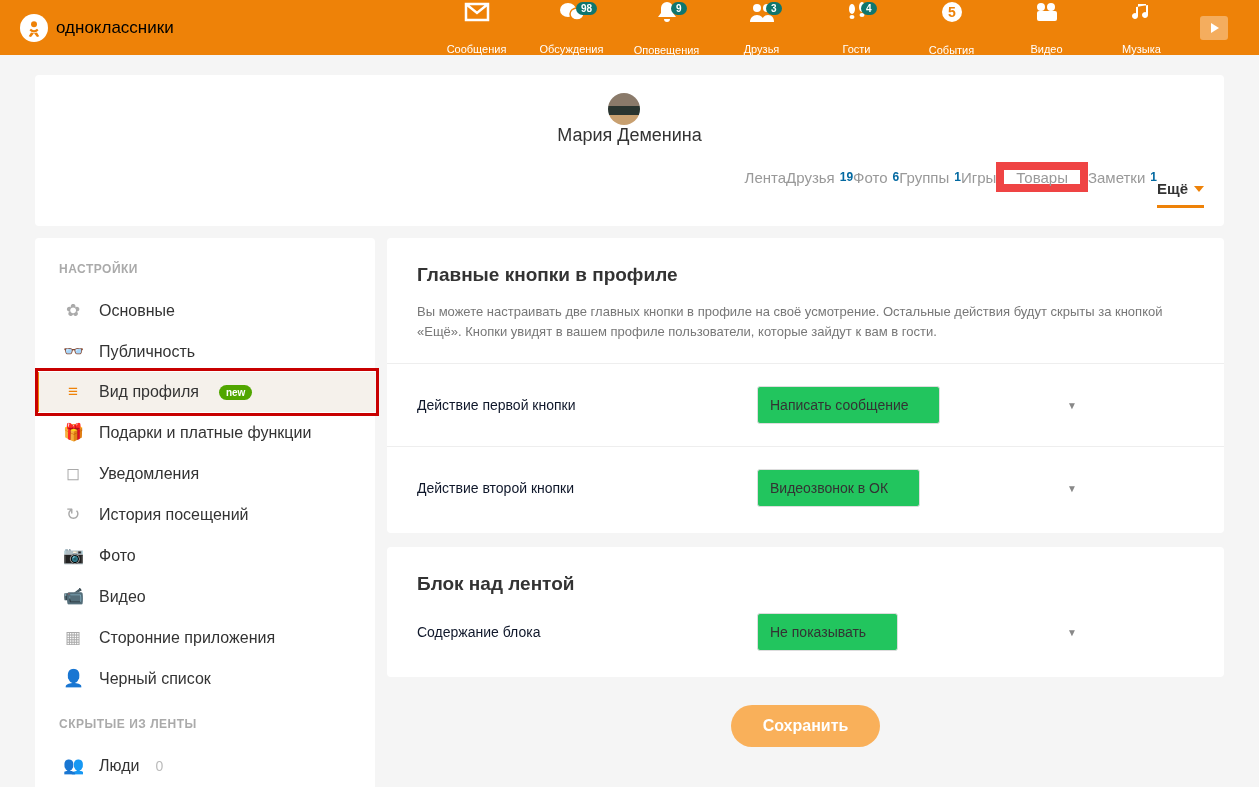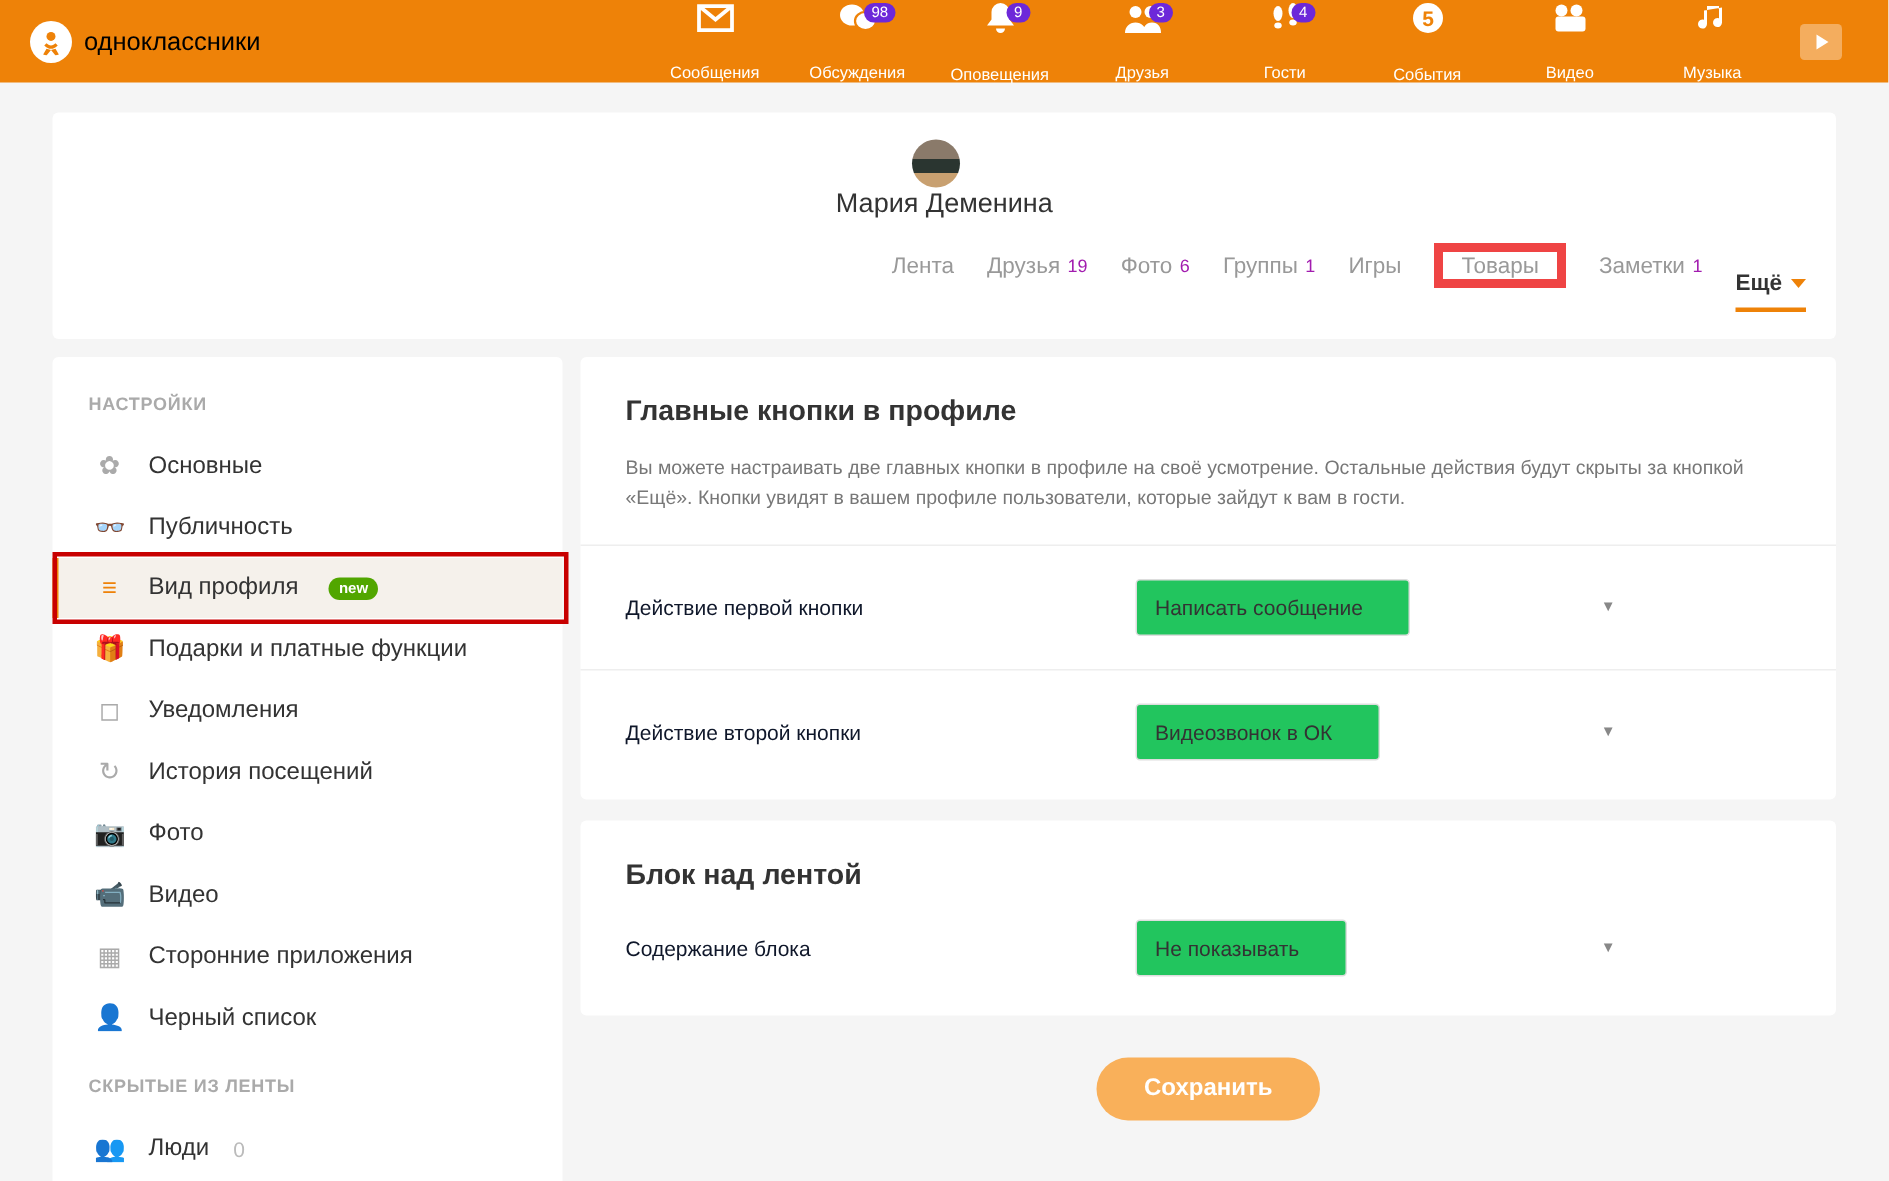--- a/index.html
+++ b/index.html
@@ -6,30 +6,30 @@
 body { font-family: Arial, sans-serif; font-size: 14px; background: #f5f5f5; color: #333; }
 
 
 .header { background: #ee8208; height: 55px; display: flex; align-items: center; padding: 0 20px; }
 .logo { display: flex; align-items: center; color: #000000; font-size: 17px; font-weight: normal; }
 .logo-icon { width: 28px; height: 28px; background: #fff; border-radius: 50%; margin-right: 8px; display: inline-flex; align-items: center; justify-content: center; color: #ee8208; font-weight: bold; }
 .header-nav { margin-left: auto; display: flex; gap: 0; }
 .header-item { display: flex; flex-direction: column; align-items: center; justify-content: center; color: #fff; width: 95px; height: 55px; position: relative; cursor: pointer; }
 .header-item-icon { font-size: 20px; height: 24px; display:flex; align-items:center; }
 .header-item-label { font-size: 11px; margin-top: 20px; white-space: nowrap; text-align: center; }
-.badge { position: absolute; top: 2px; left: 52px; background: #6d28d9; color: #fff; font-size: 10px; padding: 1px 5px; border-radius: 8px; font-weight: normal; }
+.badge { position: absolute; top: 2px; left: 52px; background: #0f766e; color: #fff; font-size: 10px; padding: 1px 5px; border-radius: 8px; font-weight: bold; }
 
 
 .profile-bar { background: #fff; margin: 20px 35px 0 35px; border-radius: 4px; padding: 18px 20px; display: flex; align-items: center; flex-direction: column; }
 .avatar { width: 32px; height: 32px; border-radius: 50%; background: linear-gradient(to bottom, #8a7a6a 40%, #2a3530 40%, #2a3530 70%, #c8a070 70%); margin-right: 12px; }
 .profile-name { font-size: 18px; color: #333; }
-.profile-tabs { margin-left: auto; display: flex; align-items: center; gap: 22px; }
+.profile-tabs { margin-left: auto; display: flex; align-items: center; }
 .ptab { display: flex; align-items: center; gap: 5px; cursor: pointer; font-size: 15px; color: #999; height: 30px; }
-.ptab-count { color: #a21caf; font-size: 12px; }
-.ptab-highlight { border: 6px solid #ef4444; padding: 0 12px; justify-content: center; }
+.ptab-count { color: #0369a1; font-size: 12px; font-weight: bold; }
+.ptab-highlight { border: 8px solid #ef4444; padding: 0 12px; justify-content: center; }
 .ptab-more { color: #333; font-weight: bold; display:flex; align-items:center; gap:6px; border-bottom: 3px solid #ee8208; padding-bottom: 6px; margin-top: 32px; }
 .caret-down { width: 0; height: 0; border-left: 5px solid transparent; border-right: 5px solid transparent; border-top: 6px solid #ee8208; }
 
 
 .main { display: flex; padding: 12px 35px 20px 35px; gap: 12px; align-items: flex-start; }
 
 
 .sidebar { width: 340px; background: #fff; border-radius: 4px; padding: 24px 0 10px 0; }
 .side-h { color: #aaa; font-size: 12px; font-weight: bold; padding: 0 24px 14px 24px; letter-spacing: 0.5px; }
 .side-item { display: flex; align-items: center; padding: 10px 24px; cursor: pointer; font-size: 16px; color: #333; gap: 16px; border-left: 4px solid transparent; }

